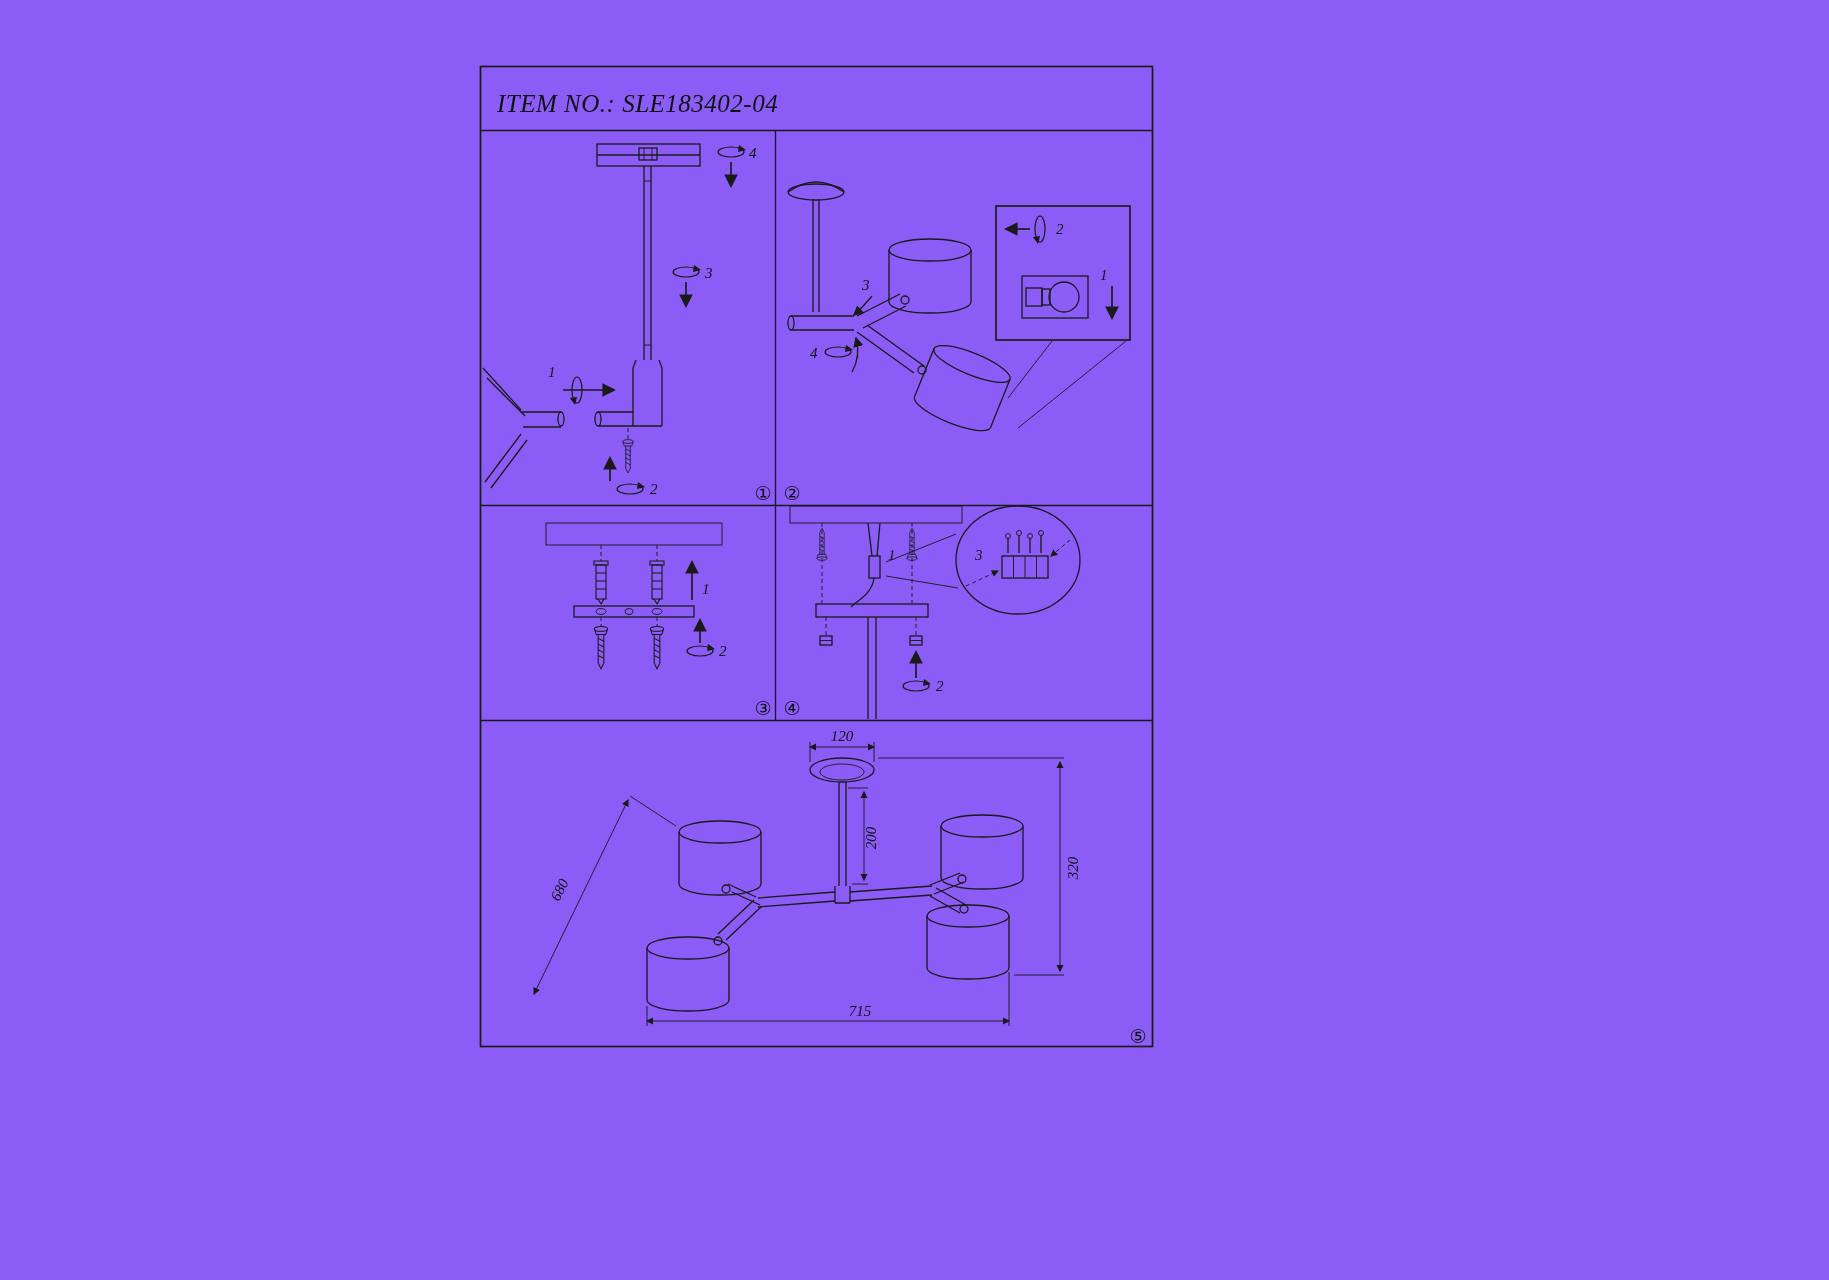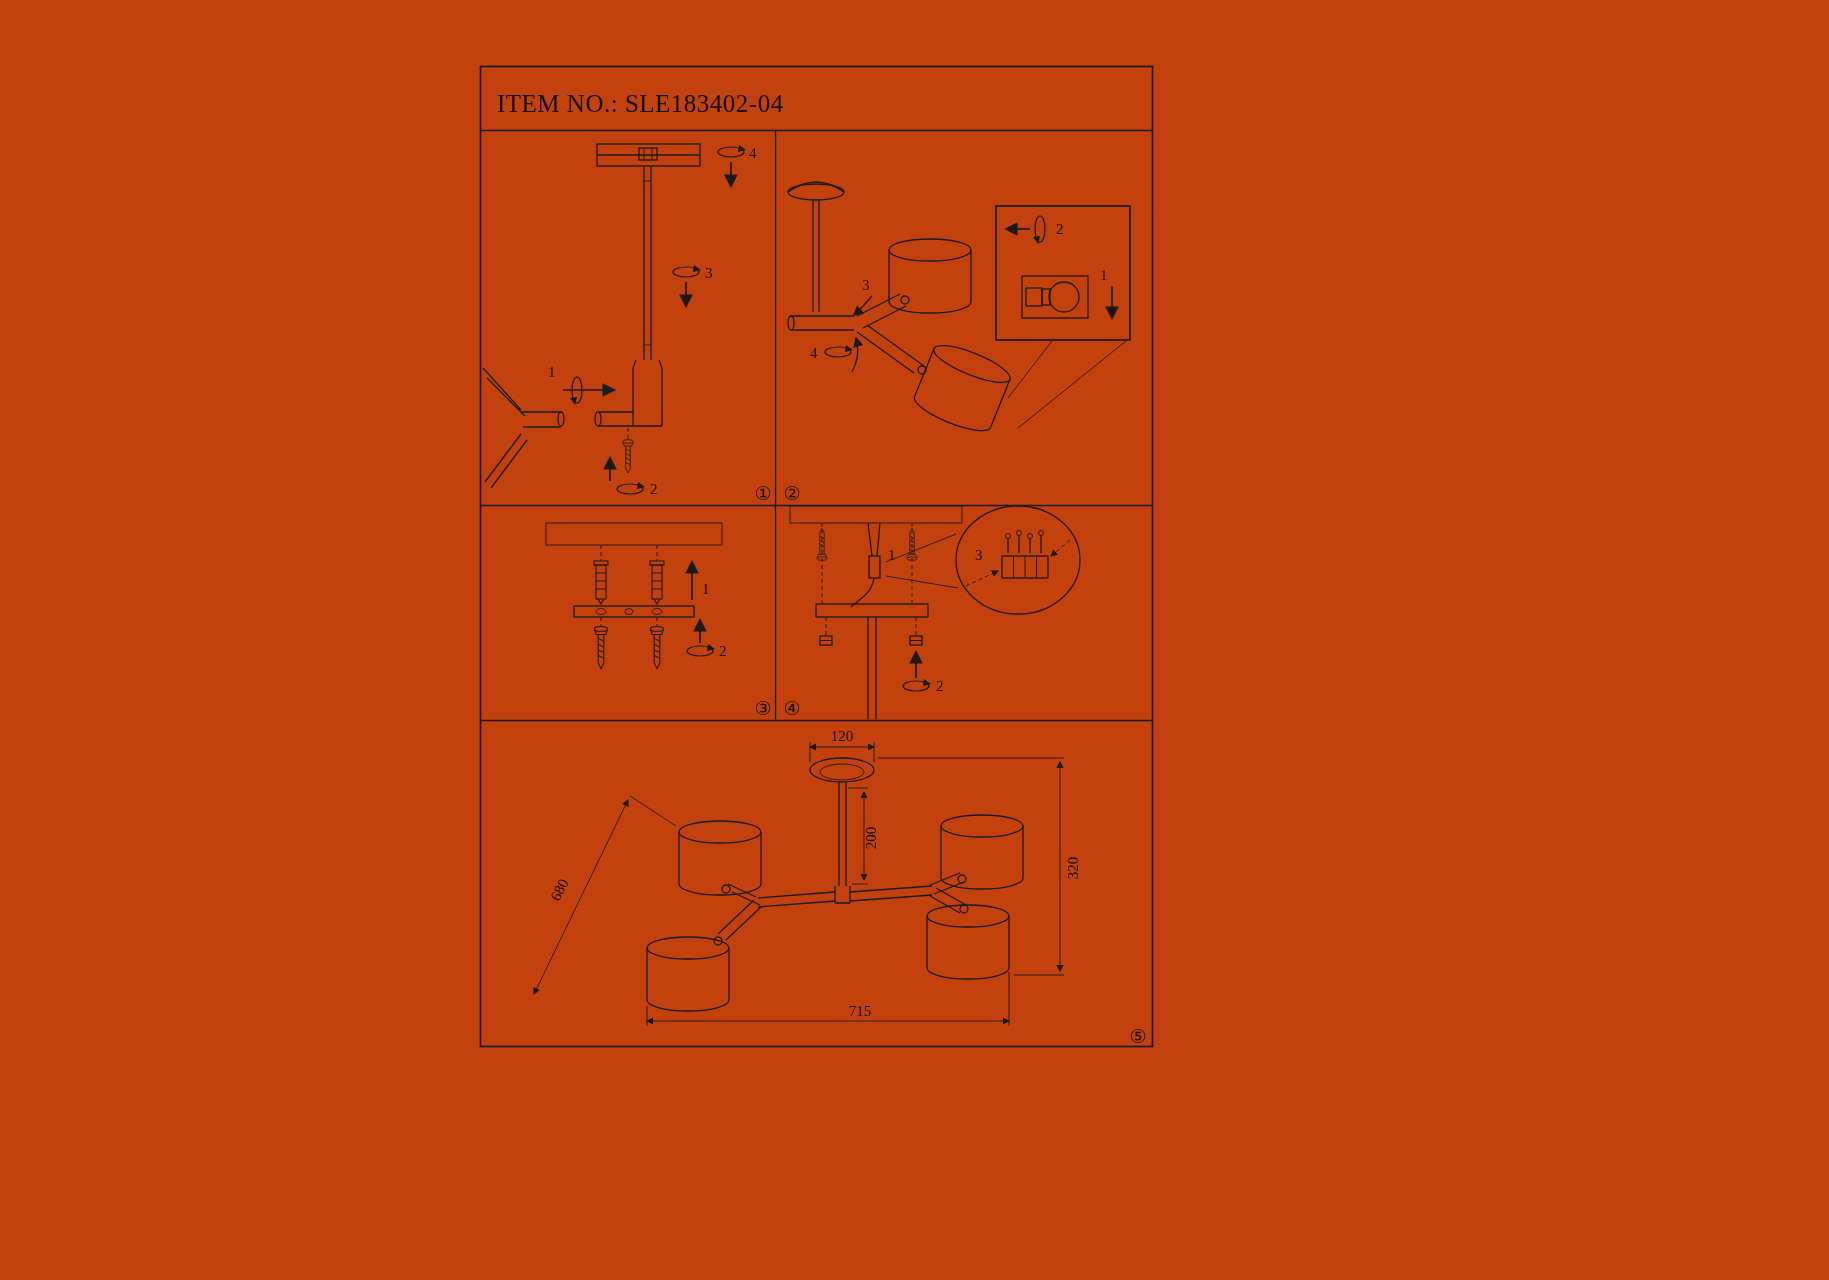--- a/index.html
+++ b/index.html
@@ -1,16 +1,16 @@
 <!DOCTYPE html>
 <html><head>
 <meta charset="utf-8">
 <style>
   html,body{margin:0;padding:0;background:#ffffff;}
-  .page{position:relative;width:1829px;height:1280px;background:#c2410c;overflow:hidden;}
+  .page{position:relative;width:1829px;height:1280px;background:#8b5cf6;overflow:hidden;font-style:italic;}
   .page > svg{position:absolute;left:0;top:0;}
   svg text{font-family:"Liberation Serif",serif;fill:#111111;}
   .title{font-size:25px;letter-spacing:.5px;}
   .num{font-size:15px;}
   .dim{font-size:15px;}
   .plabel{font-size:19px;font-family:"DejaVu Sans",sans-serif;}
   .ln{stroke:#1a1a1a;fill:none;stroke-width:1.3;}
   .ln2{stroke:#1a1a1a;fill:none;stroke-width:1.7;}
   .thin{stroke:#1a1a1a;fill:none;stroke-width:0.9;}
   .dash{stroke-dasharray:4 3;}

